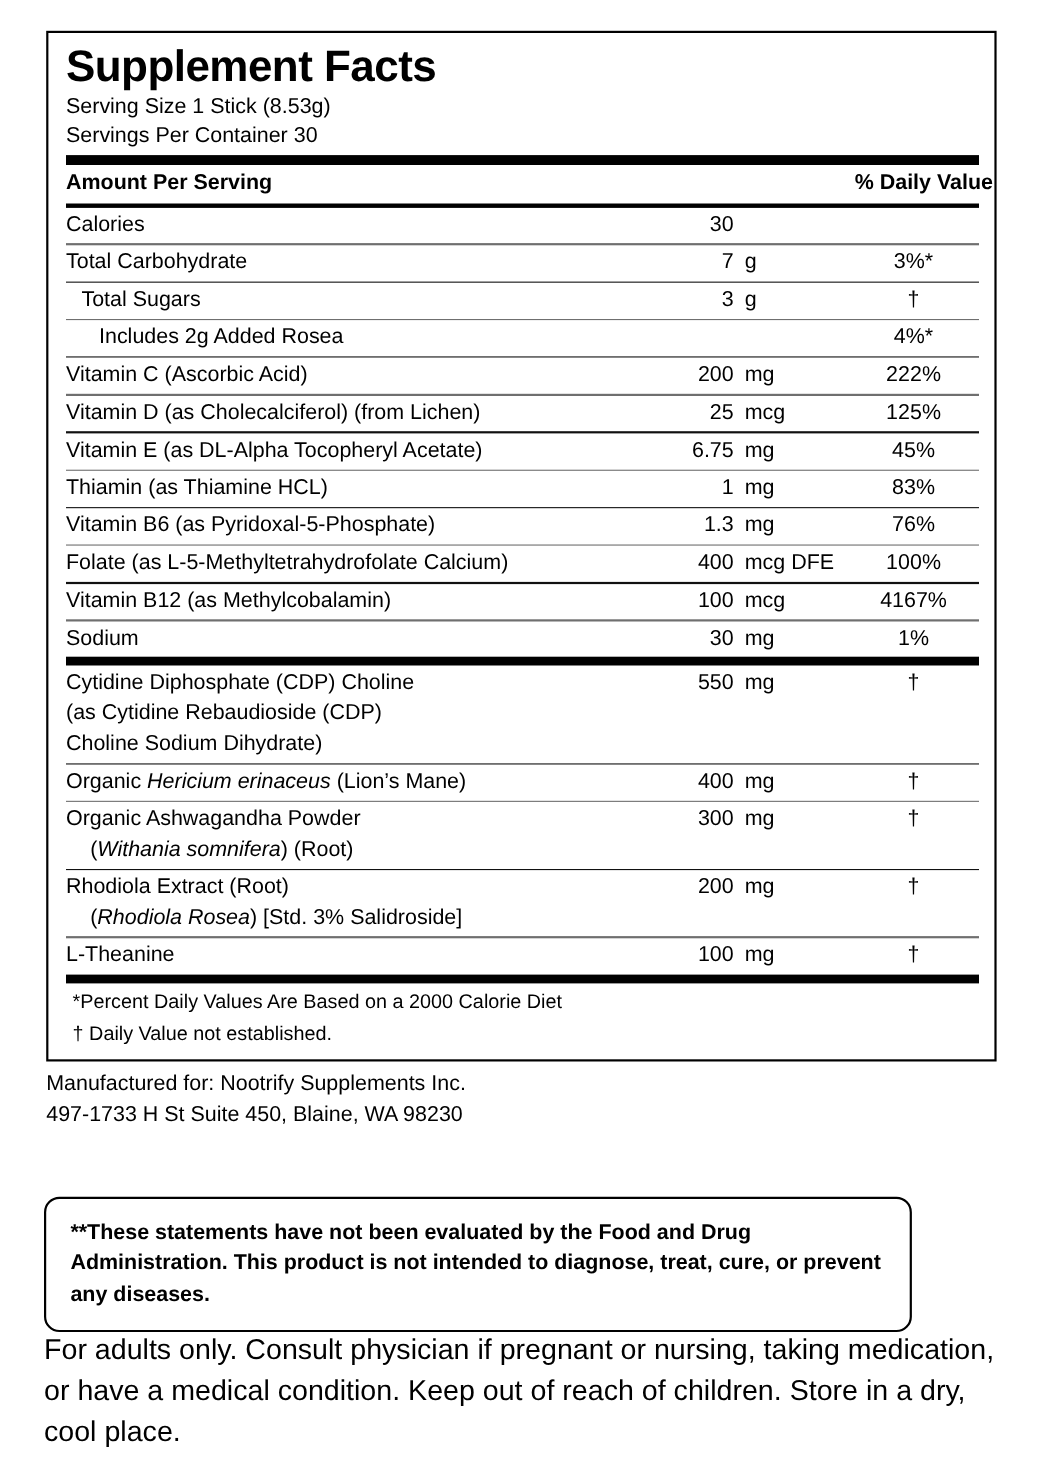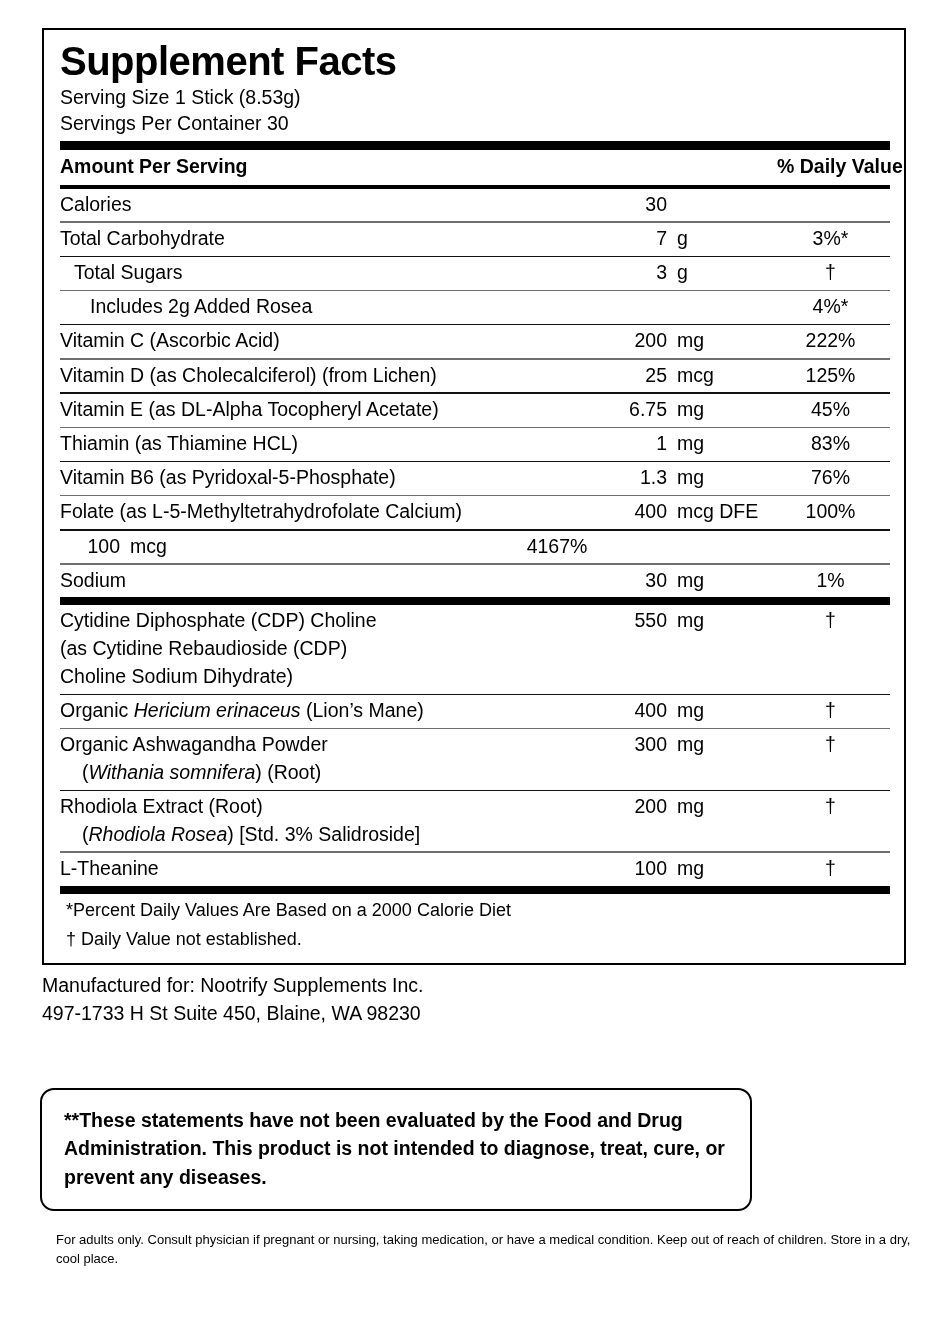--- a/index.html
+++ b/index.html
@@ -169,38 +169,37 @@
     letter-spacing: -0.2px;
     line-height: 1.2;
     white-space: nowrap;
   }
 
   
   .disclaimer {
     position: absolute;
     left: 40px;
     top: 1088px;
-    width: 712px;
+    width: 789px;
     box-sizing: border-box;
     border: 2px solid #000;
     border-radius: 14px;
     padding: 16px 20px 18px 22px;
     font-size: 19.5px;
     font-weight: bold;
     line-height: 1.45;
   }
 
   .warning {
     position: absolute;
-    left: 56px;
+    left: 40px;
     top: 1208px;
     width: 880px;
-    font-size: 13px;
+    font-size: 26px;
     line-height: 1.45;
-    margin-top: 23px;
   }
 </style>
 </head>
 <body>
 
 <div class="page">
 
   <div class="sf-panel">
     <div class="sf-inner">
 
@@ -284,20 +283,21 @@
           </div>
           <div class="rule-thin"></div>
           <div class="row">
             <div class="c-name">Folate (as L-5-Methyltetrahydrofolate Calcium)</div>
             <div class="c-amt">400</div>
             <div class="c-unit">mcg DFE</div>
             <div class="c-dv">100%</div>
           </div>
           <div class="rule-thin-dark"></div>
           <div class="row">
+            <div class="c-name">Vitamin B12 (as Methylcobalamin)</div>
             <div class="c-amt">100</div>
             <div class="c-unit">mcg</div>
             <div class="c-dv">4167%</div>
           </div>
           <div class="rule-thin"></div>
           <div class="row">
             <div class="c-name">Sodium</div>
             <div class="c-amt">30</div>
             <div class="c-unit">mg</div>
             <div class="c-dv">1%</div>

